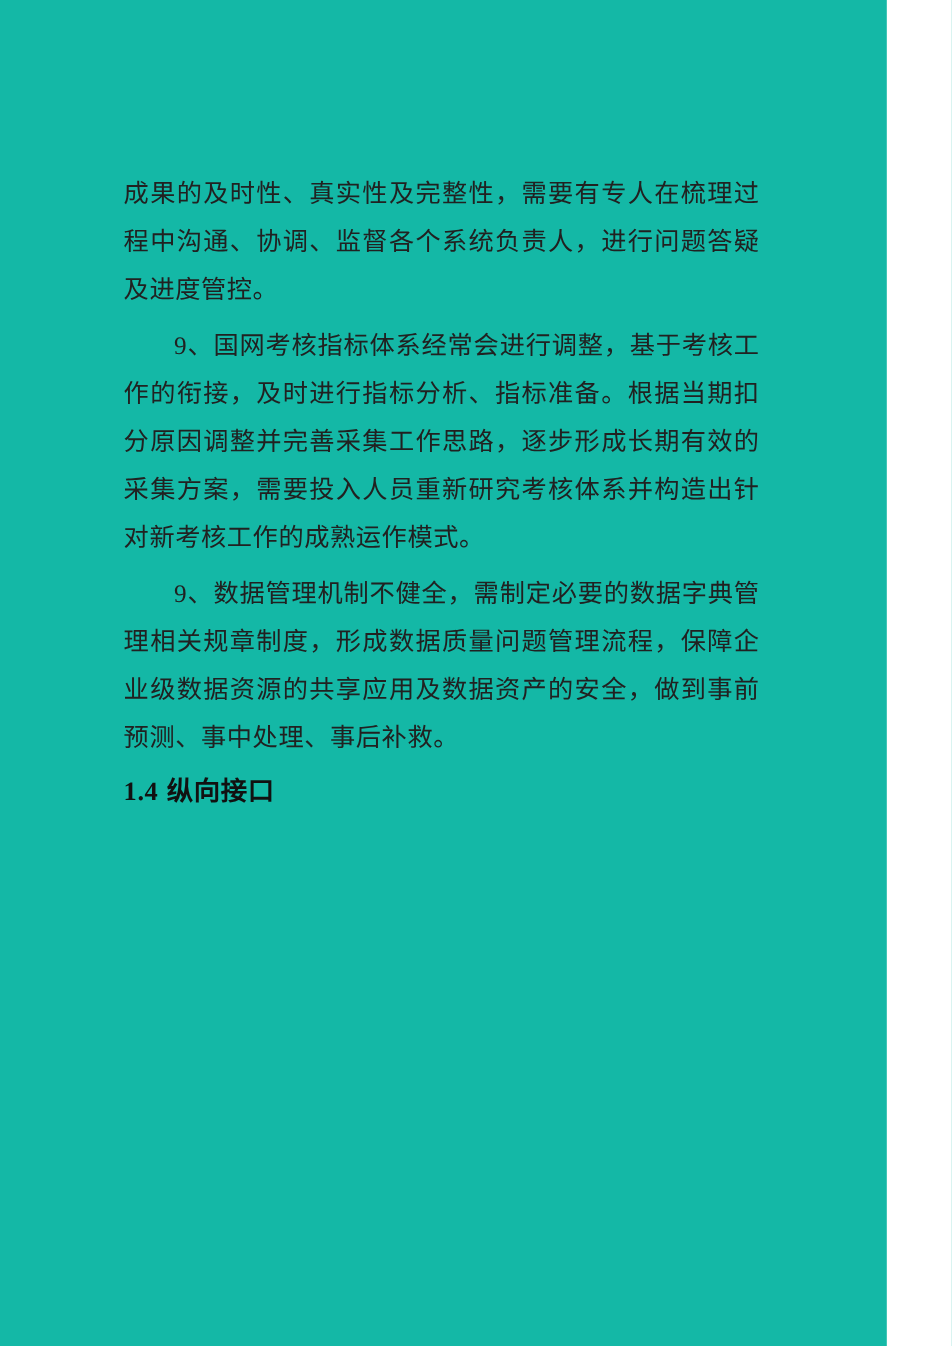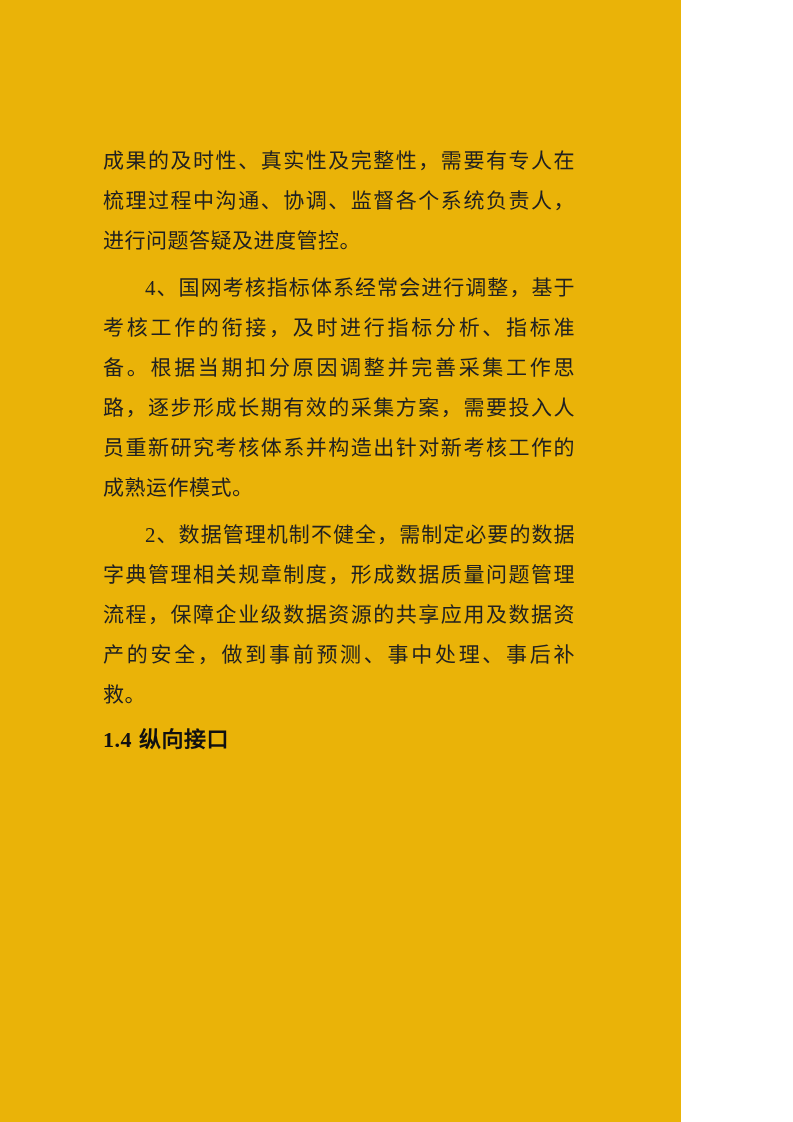--- a/index.html
+++ b/index.html
@@ -2,23 +2,23 @@
 <html lang="zh-CN"><head>
 <meta charset="utf-8">
 <style>
   html, body {
     margin: 0;
     padding: 0;
     background: #ffffff;
   }
   .page {
     position: relative;
-    width: 681px;
+    width: 739px;
     height: 1122px;
-    background: #eab308;
+    background: #14b8a6;
     box-sizing: border-box;
     padding: 141px 106px 0 103px;
     overflow: hidden;
     font-family: "Liberation Serif", "DejaVu Serif", serif;
   }
   .body-par {
     margin: 0 0 7px 0;
     font-size: 21px;
     line-height: 40px;
     letter-spacing: 0.5px;
@@ -45,20 +45,20 @@
     margin-top: 22px;
   }
 </style>
 </head>
 <body>
 
 <div class="page">
   <p class="body-par">成果的及时性、真实性及完整性，需要有专人在梳理过程中沟通、协调、监督各个系统负责人，进行问题答疑及进度管控。</p>
 
 
-  <p class="body-par indent">4、国网考核指标体系经常会进行调整，基于考核工作的衔接，及时进行指标分析、指标准备。根据当期扣分原因调整并完善采集工作思路，逐步形成长期有效的采集方案，需要投入人员重新研究考核体系并构造出针对新考核工作的成熟运作模式。</p>
+  <p class="body-par indent">9、国网考核指标体系经常会进行调整，基于考核工作的衔接，及时进行指标分析、指标准备。根据当期扣分原因调整并完善采集工作思路，逐步形成长期有效的采集方案，需要投入人员重新研究考核体系并构造出针对新考核工作的成熟运作模式。</p>
 
-  <p class="body-par indent">2、数据管理机制不健全，需制定必要的数据字典管理相关规章制度，形成数据质量问题管理流程，保障企业级数据资源的共享应用及数据资产的安全，做到事前预测、事中处理、事后补救。</p>
+  <p class="body-par indent">9、数据管理机制不健全，需制定必要的数据字典管理相关规章制度，形成数据质量问题管理流程，保障企业级数据资源的共享应用及数据资产的安全，做到事前预测、事中处理、事后补救。</p>
 
   <h2 class="section-heading">
     <span class="heading-number">1.4</span><span>纵向接口</span>
   </h2>
 </div>
 
 </body></html>

